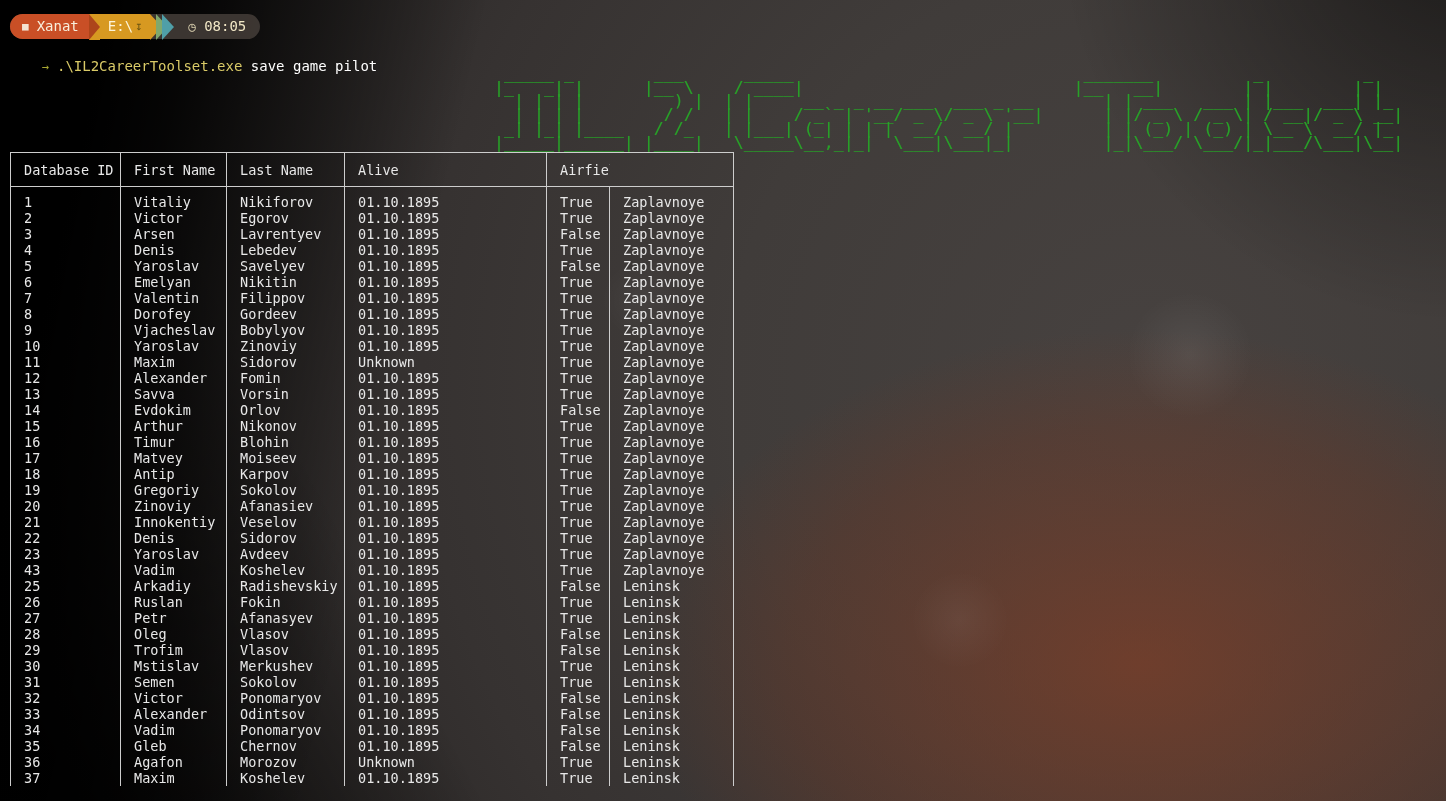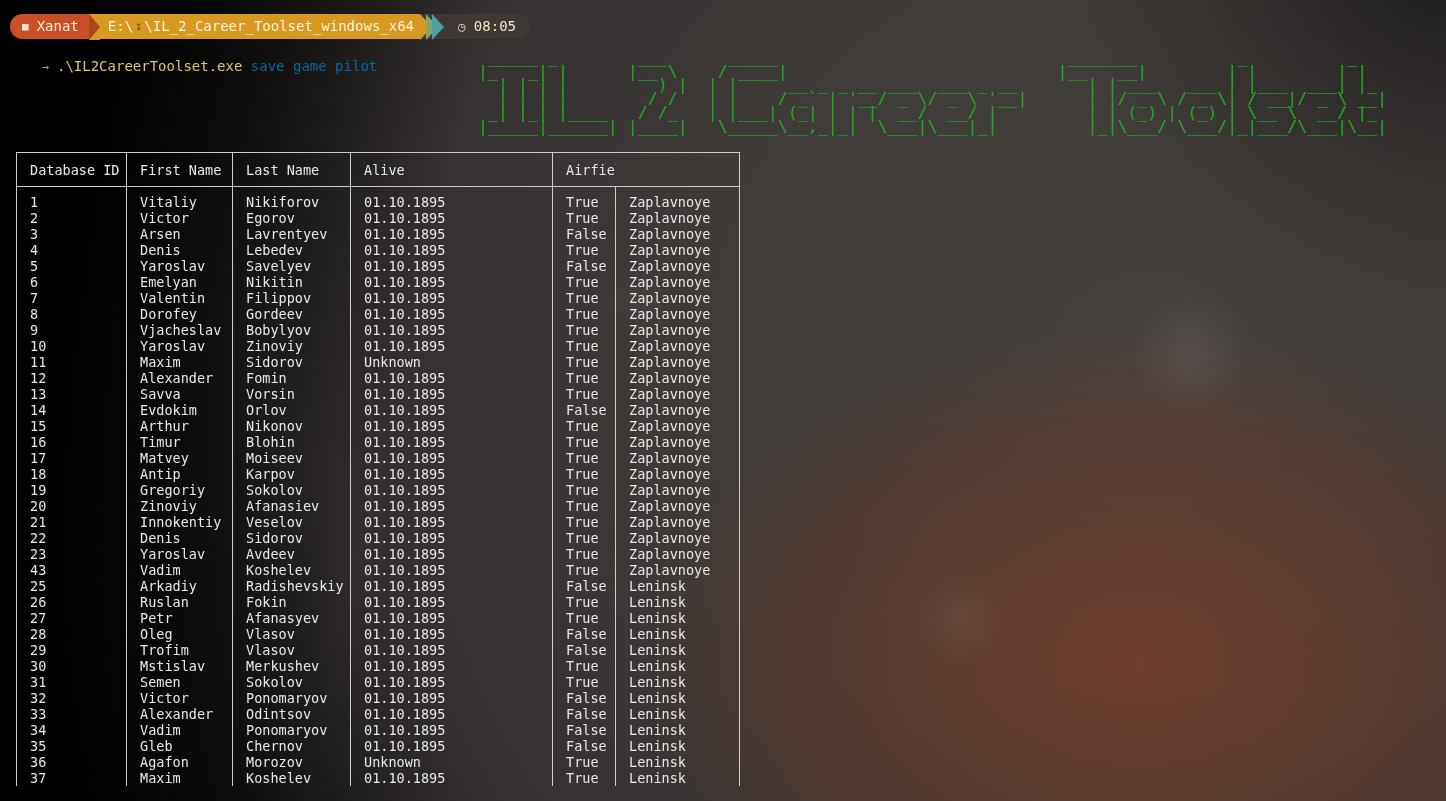--- a/index.html
+++ b/index.html
@@ -53,33 +53,33 @@
   .clockwrap{display:flex;align-items:center;gap:8px;padding-left:14px;color:#f1e7c6;}
   .clockicon{font-size:13px;color:#d9cfae;}
 
   
   .cmdline{
     position:absolute;left:8px;top:39px;height:18px;
     font-size:14px;line-height:18px;white-space:pre;
   }
   .parrow{color:#a8a832;font-size:12px;margin-right:8px;}
   .cmd{color:#d9ca67;}
-  .args{color:#0369a1;}
+  .args{color:#ffffff;}
 
   
   .figlet{
-    position:absolute;left:478px;top:51px;margin:0;
+    position:absolute;left:478px;top:51px;margin:16px;
     font-size:16.6px;line-height:13.7px;letter-spacing:0;
     white-space:pre;color:#28a228;
     text-shadow:0 0 1px rgba(40,162,40,0.4);
   }
 
   
   .ptable{
-    position:absolute;left:16px;top:152px;width:724px;
+    position:absolute;left:10px;top:152px;width:724px;
     box-sizing:border-box;
     border:1px solid var(--border);border-bottom:none;
     color:var(--ttext);font-size:13.5px;
   }
   .thead,.tr{display:grid;grid-template-columns:110px 106px 118px 202px 63px 123px;}
   .thead{height:33px;border-bottom:1px solid var(--border);}
   .th{display:flex;align-items:center;padding-left:13px;border-right:1px solid var(--border);white-space:pre;overflow:hidden;}
   .th:last-child{border-right:none;}
   .tr{height:16px;}
   .tr.spacer{height:7px;}
@@ -95,21 +95,20 @@
 
   <div class="promptbar">
     <span class="seg red">
       <span class="winicon">■</span>
       <span>Xanat</span>
     </span>
     <span class="tri tri-red"></span>
     <span class="seg amber">
       <span>E:\</span>
       <span class="dlicon">↧</span>
-      <span>\IL_2_Career_Toolset_windows_x64</span>
     </span>
     <span class="chev chev-amber"></span>
     <span class="chev chev-green"></span>
     <span class="chev chev-teal"></span>
     <span class="clockwrap">
       <span class="clockicon">◷</span>
       <span>08:05</span>
     </span>
   </div>
 

